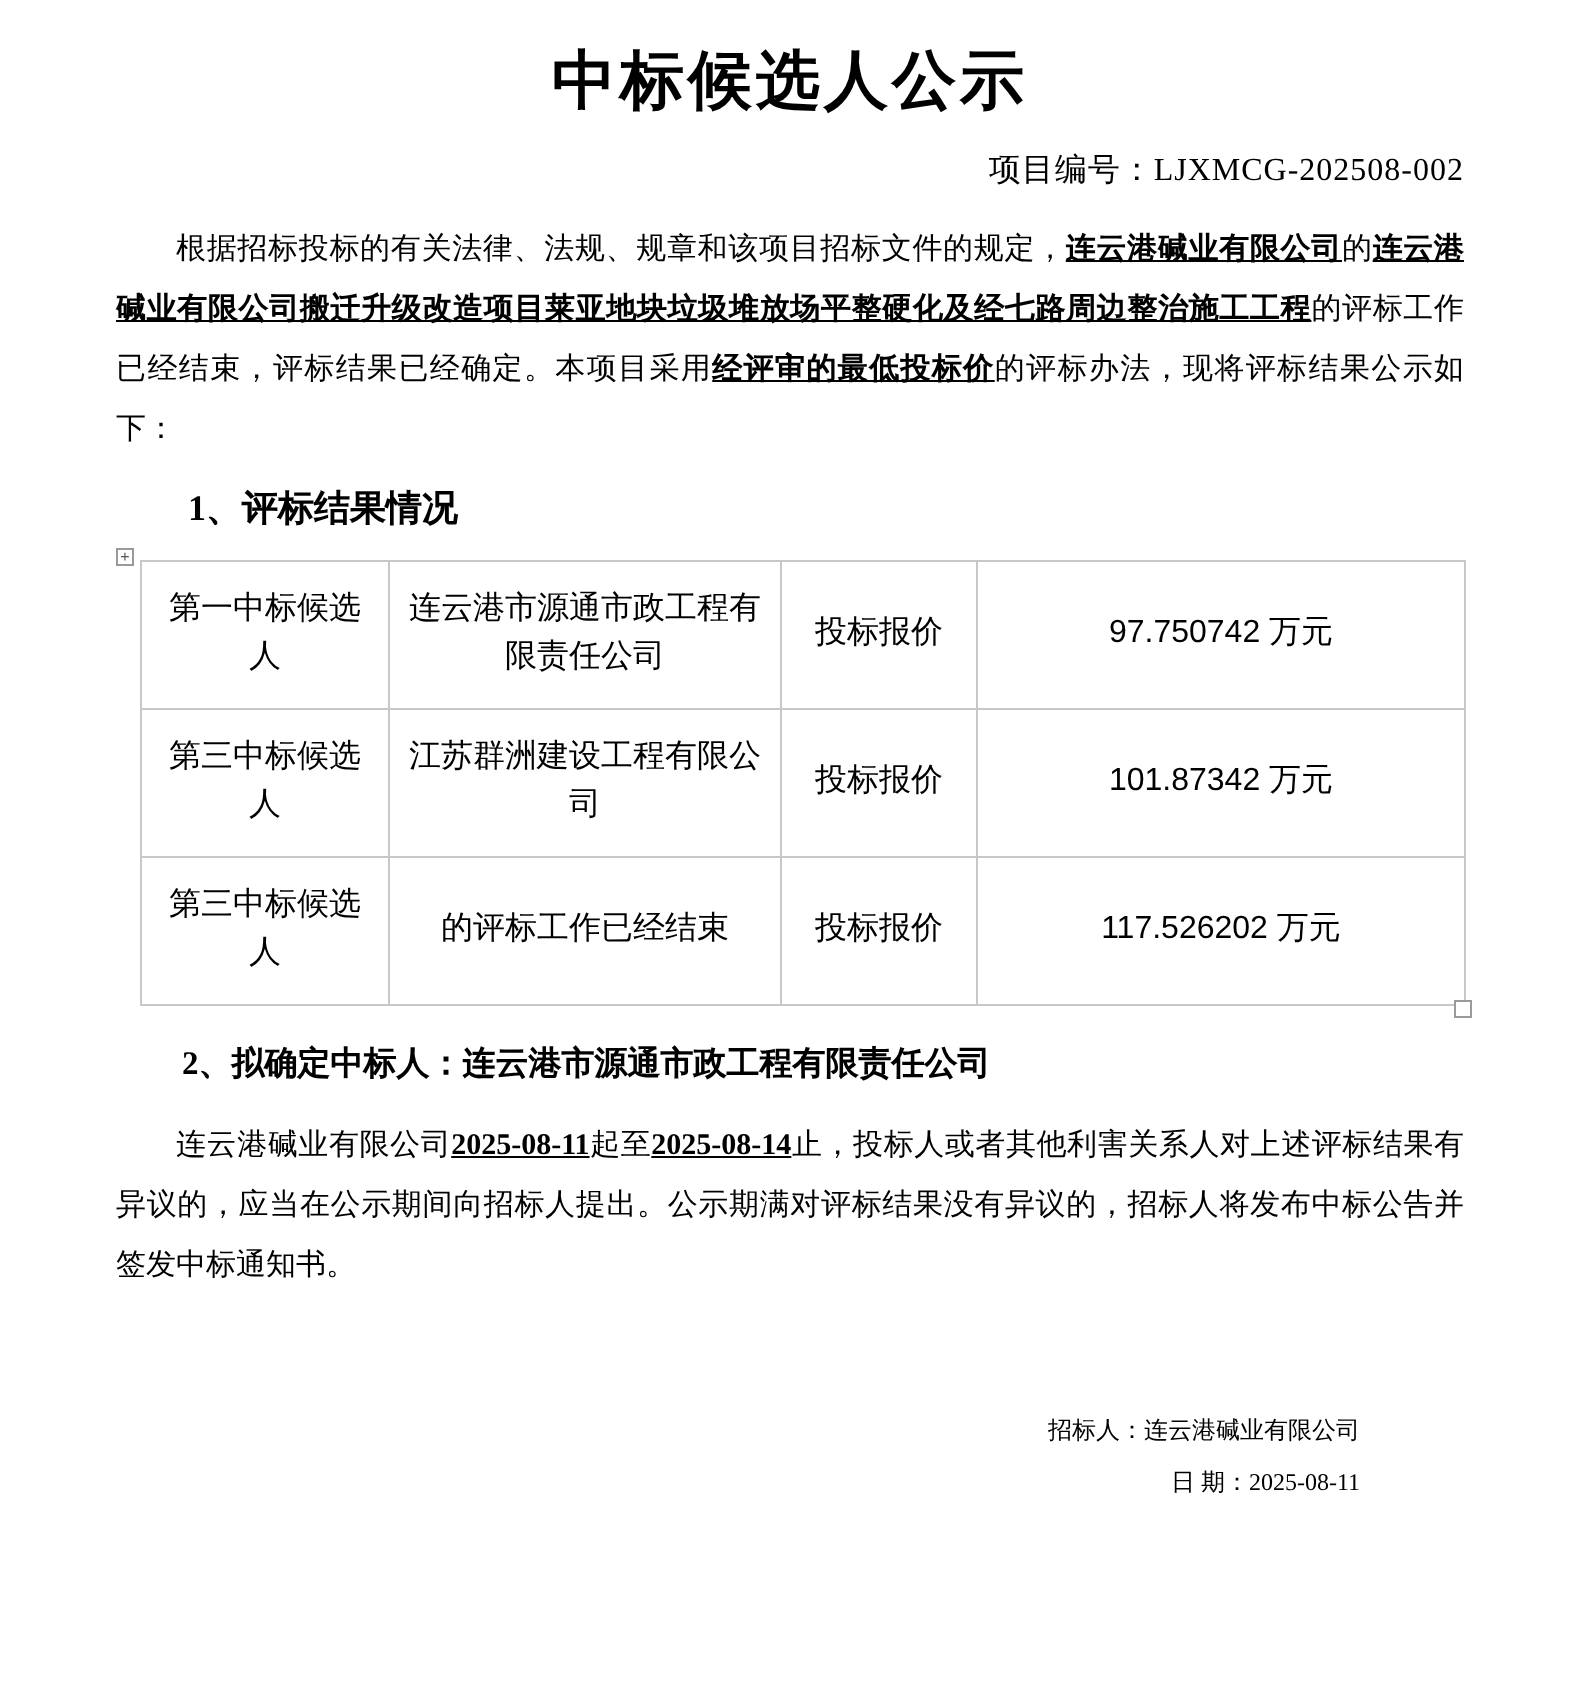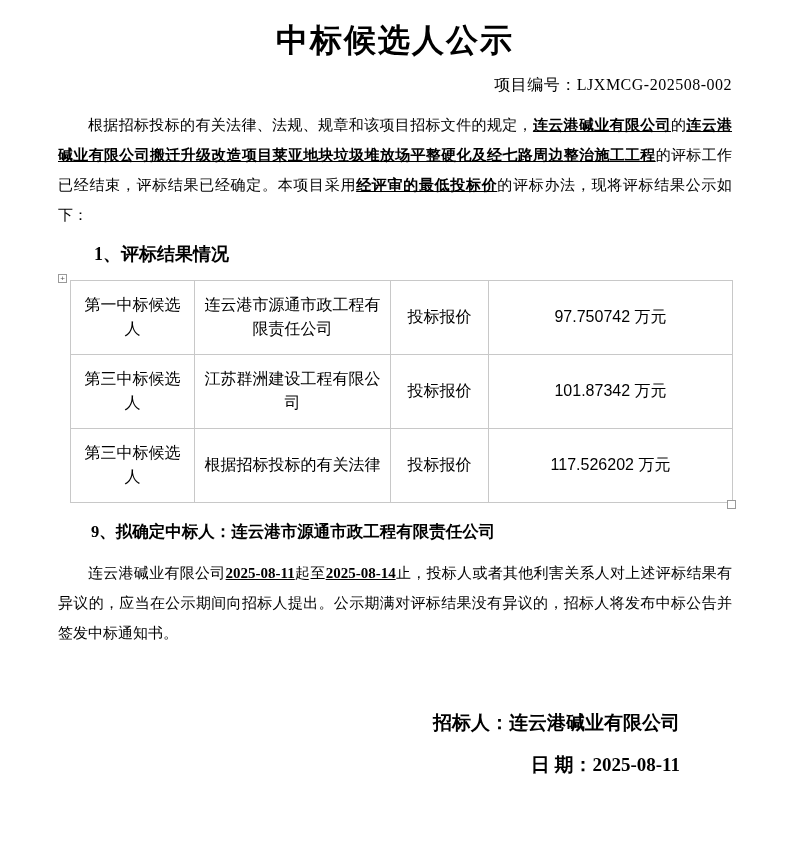--- a/index.html
+++ b/index.html
@@ -122,22 +122,22 @@
   }
   .tail-block {
     margin-top: 10px;
   }
   .sign-block {
     margin-top: 54px;
     text-align: right;
     padding-right: 52px;
   }
   .sign-line {
-    font-size: 19px;
-    font-weight: bold;
+    font-size: 12px;
+    font-weight: normal;
     line-height: 2.2;
   }
 </style>
 </head>
 <body>
 
 <div class="page">
 
   <h1 class="doc-title">中标候选人公示</h1>
 
@@ -165,30 +165,30 @@
           <td class="col-value">97.750742 万元</td>
         </tr>
         <tr>
           <td class="col-rank">第三中标候选人</td>
           <td class="col-name">江苏群洲建设工程有限公司</td>
           <td class="col-label">投标报价</td>
           <td class="col-value">101.87342 万元</td>
         </tr>
         <tr>
           <td class="col-rank">第三中标候选人</td>
-          <td class="col-name">根据招标投标的有关法律</td>
+          <td class="col-name">的评标工作已经结束</td>
           <td class="col-label">投标报价</td>
           <td class="col-value">117.526202 万元</td>
         </tr>
       </tbody>
     </table>
   </div>
 
   <div class="confirm-line">
-    <span>9、拟确定中标人：</span><span>连云港市源通市政工程有限责任公司</span>
+    <span>2、拟确定中标人：</span><span>连云港市源通市政工程有限责任公司</span>
   </div>
 
   <div class="tail-block">
     <p class="para">
       <span>连云港碱业有限公司</span><span class="bold underline">2025-08-11</span><span>起至</span><span class="bold underline">2025-08-14</span><span>止，投标人或者其他利害关系人对上述评标结果有异议的，应当在公示期间向招标人提出。公示期满对评标结果没有异议的，招标人将发布中标公告并签发中标通知书。</span>
     </p>
   </div>
 
   <div class="sign-block">
     <div class="sign-line">

